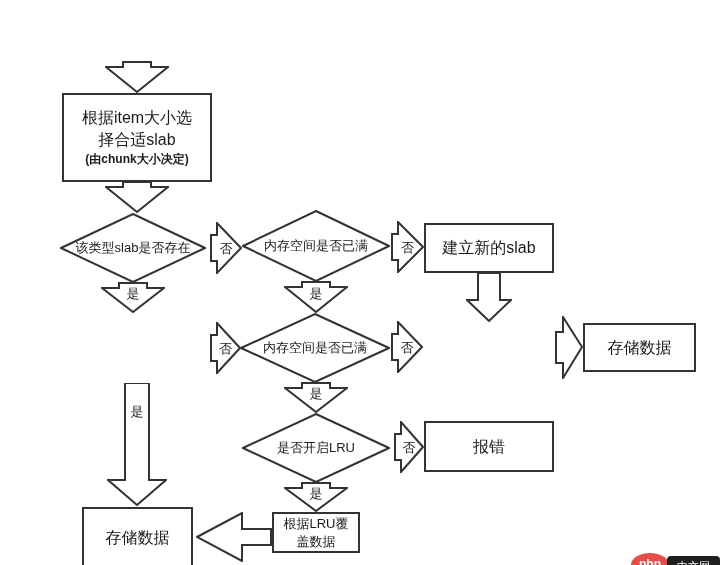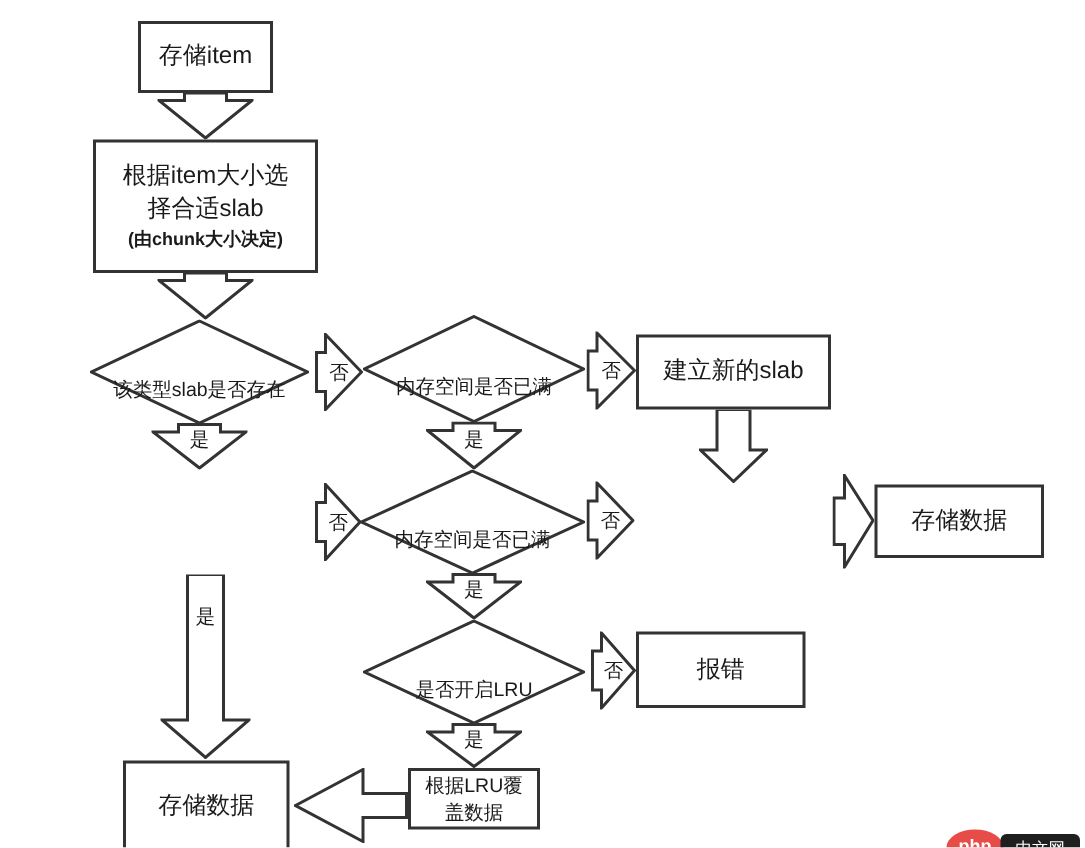--- a/index.html
+++ b/index.html
@@ -11,21 +11,21 @@
   .box{
     position:absolute;box-sizing:border-box;border:2px solid #333;background:#fff;
     display:flex;flex-direction:column;align-items:center;justify-content:center;
     text-align:center;font-size:16px;line-height:22px;
   }
   .box .sub{font-size:12px;font-weight:700;line-height:17px;}
   .box.small{font-size:13px;line-height:18px;}
   .diamond{position:absolute;}
   .diamond svg{position:absolute;left:0;top:0;}
   .diamond .dlabel{
-    position:absolute;left:0;top:12px;width:100%;height:100%;
+    position:absolute;left:0;top:0;width:100%;height:100%;
     display:flex;align-items:center;justify-content:center;
     font-size:13px;white-space:nowrap;text-align:right;
   }
   .arrow{position:absolute;}
   .arrow svg{position:absolute;left:0;top:0;display:block;}
   .alabel{
     position:absolute;font-size:13px;line-height:13px;white-space:nowrap;
     transform:translate(-50%,-50%);
   }
   polygon{fill:#ffffff;stroke:#333;stroke-width:2;stroke-linejoin:miter;}
@@ -137,40 +137,37 @@
       </svg>
     <span class="alabel" style="left:50%;top:11px">是</span>
   </div>
 
   <div class="arrow" style="left:196px;top:512px;width:76px;height:50px">
     <svg width="76" height="50" viewBox="0 0 76 50">
         <polygon points="1,25 46,1 46,17 75,17 75,33 46,33 46,49"></polygon>
       </svg>
   </div>
 
-  <div class="box" style="left:92px;top:14px;width:90px;height:48px">
-    <span>存储item</span>
-  </div>
 
   <div class="box" style="left:424px;top:223px;width:130px;height:50px">
     <span>建立新的slab</span>
   </div>
 
   <div class="box" style="left:62px;top:93px;width:150px;height:89px">
     <span>根据item大小选</span>
     <span>择合适slab</span>
     <span class="sub">(由chunk大小决定)</span>
   </div>
 
 
   <div class="box" style="left:583px;top:323px;width:113px;height:49px">
     <span>存储数据</span>
   </div>
 
-  <div class="box" style="left:424px;top:421px;width:113px;height:51px">
+  <div class="box" style="left:424px;top:421px;width:130px;height:51px">
     <span>报错</span>
   </div>
 
   <div class="box small" style="left:272px;top:512px;width:88px;height:41px">
     <span>根据LRU覆</span>
     <span>盖数据</span>
   </div>
 
   <div class="box" style="left:82px;top:507px;width:111px;height:62px">
     <span>存储数据</span>

